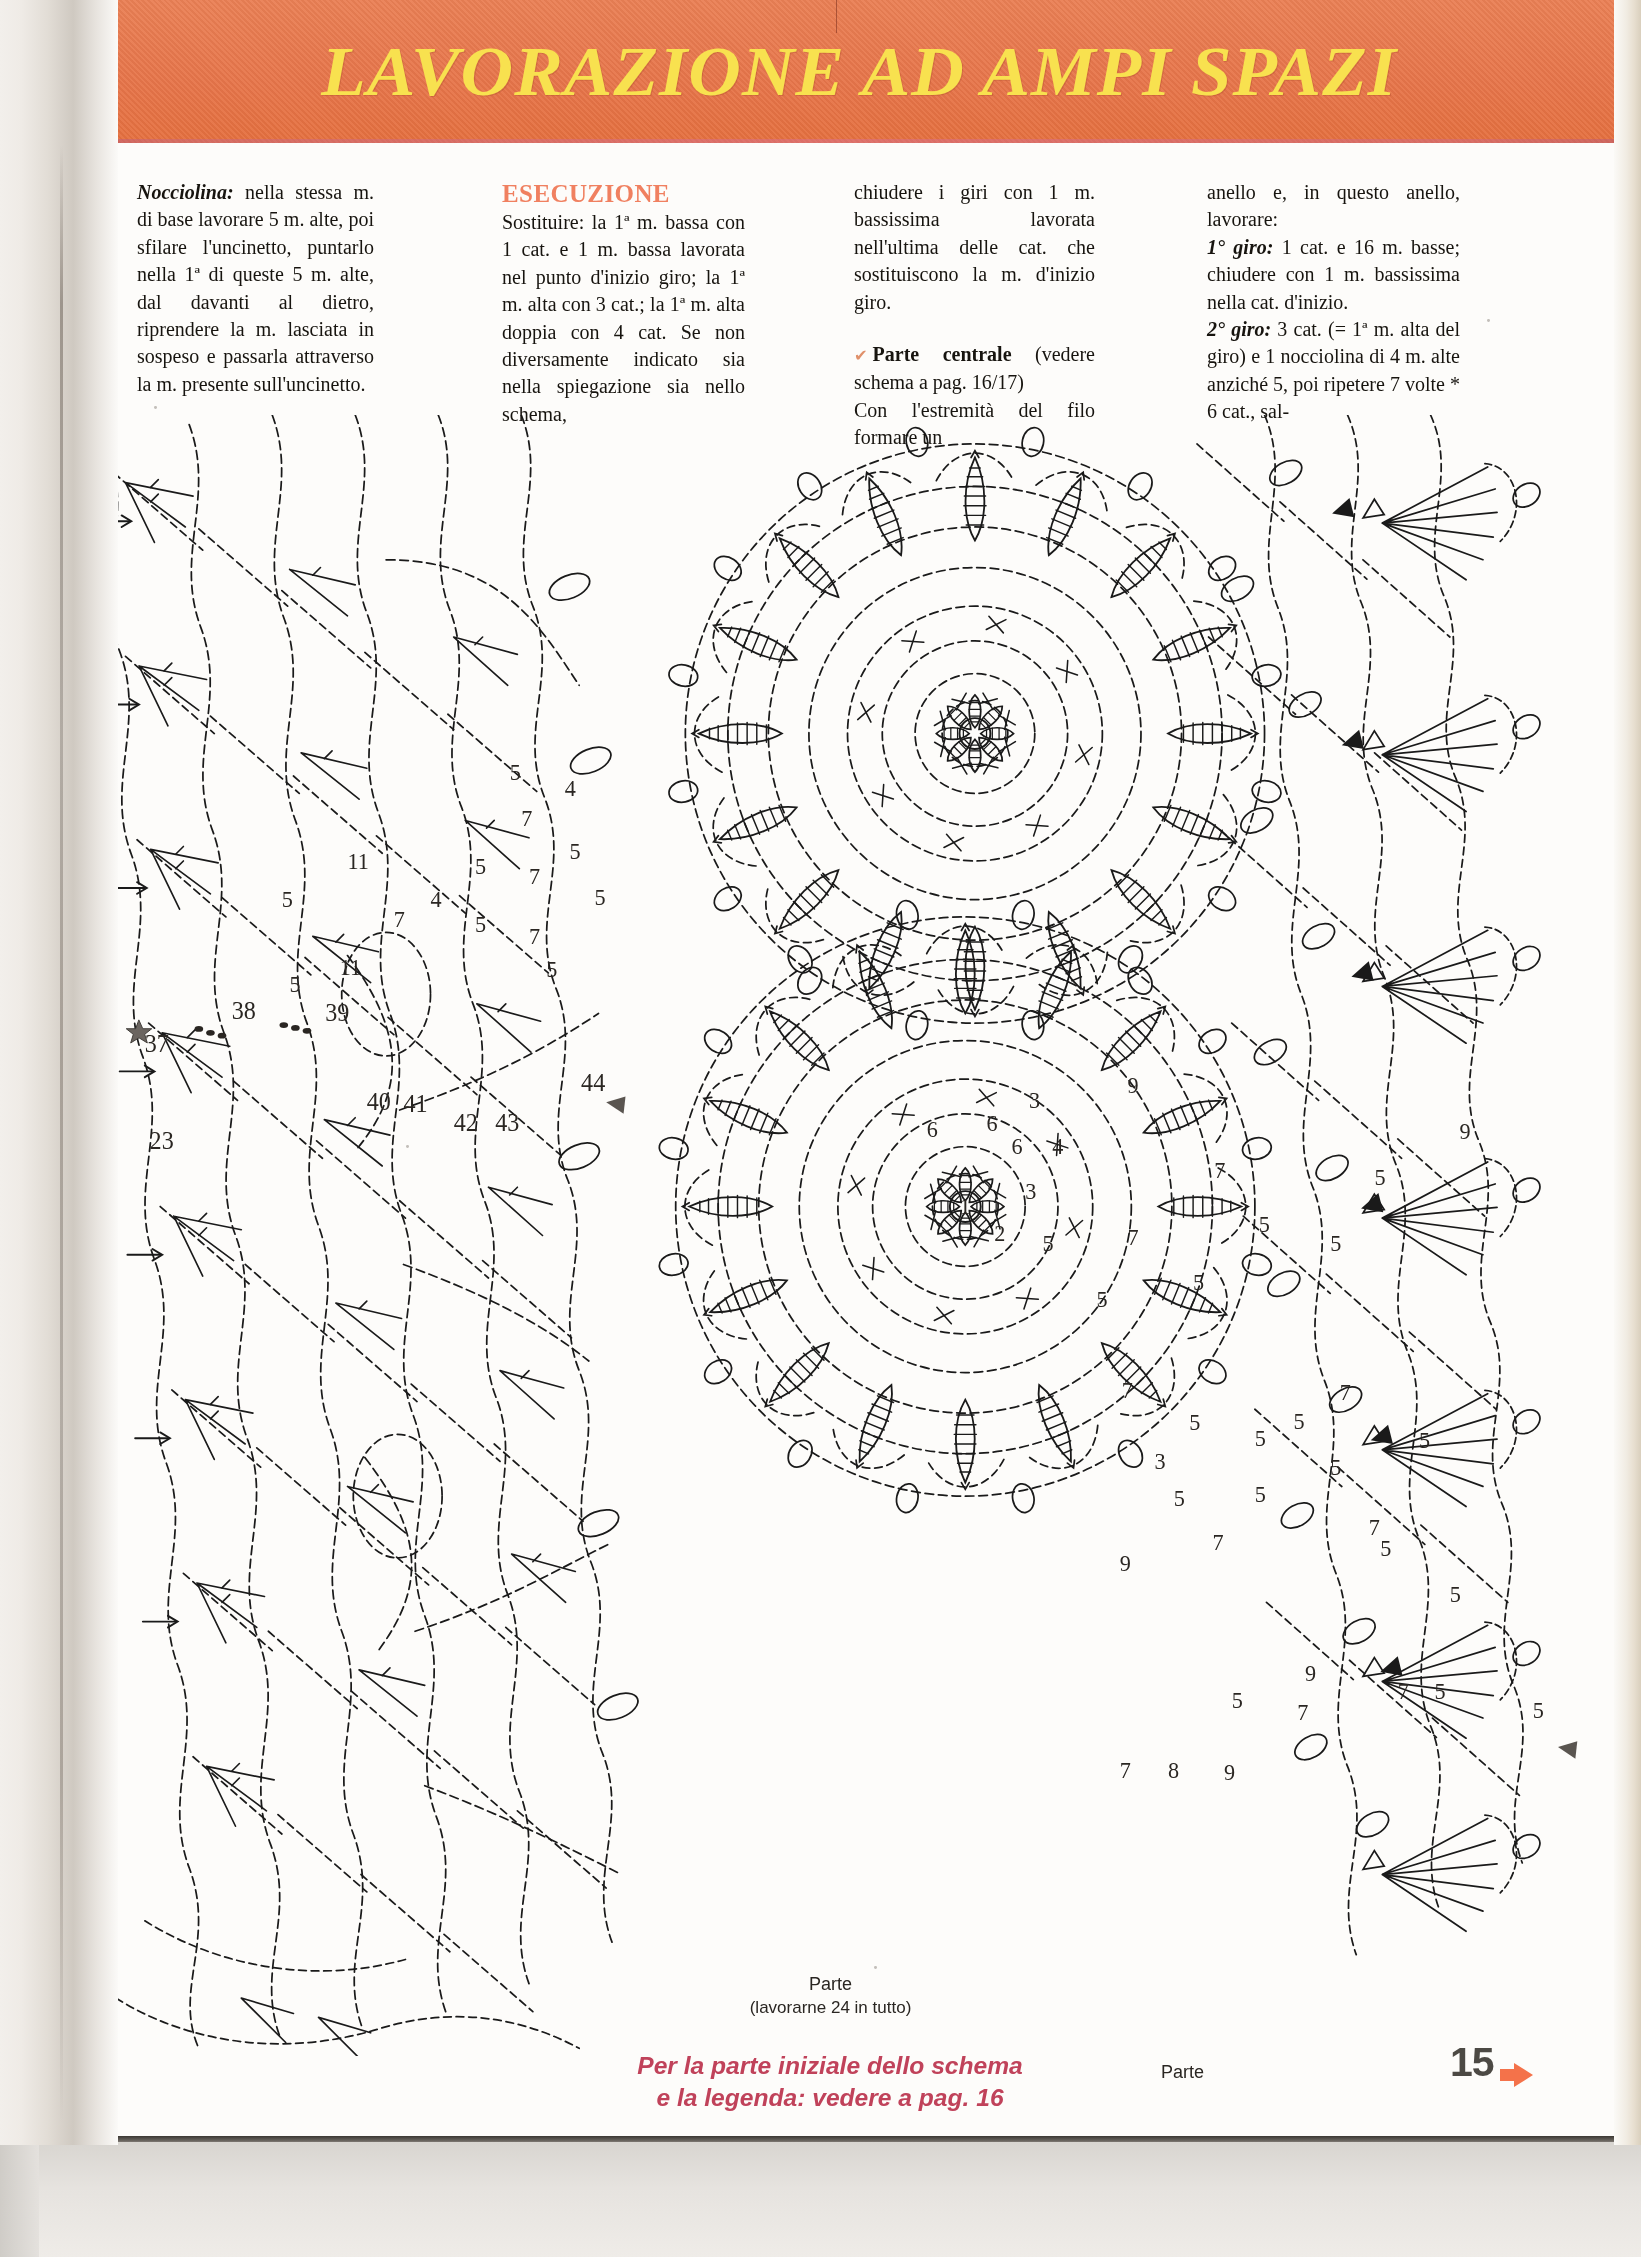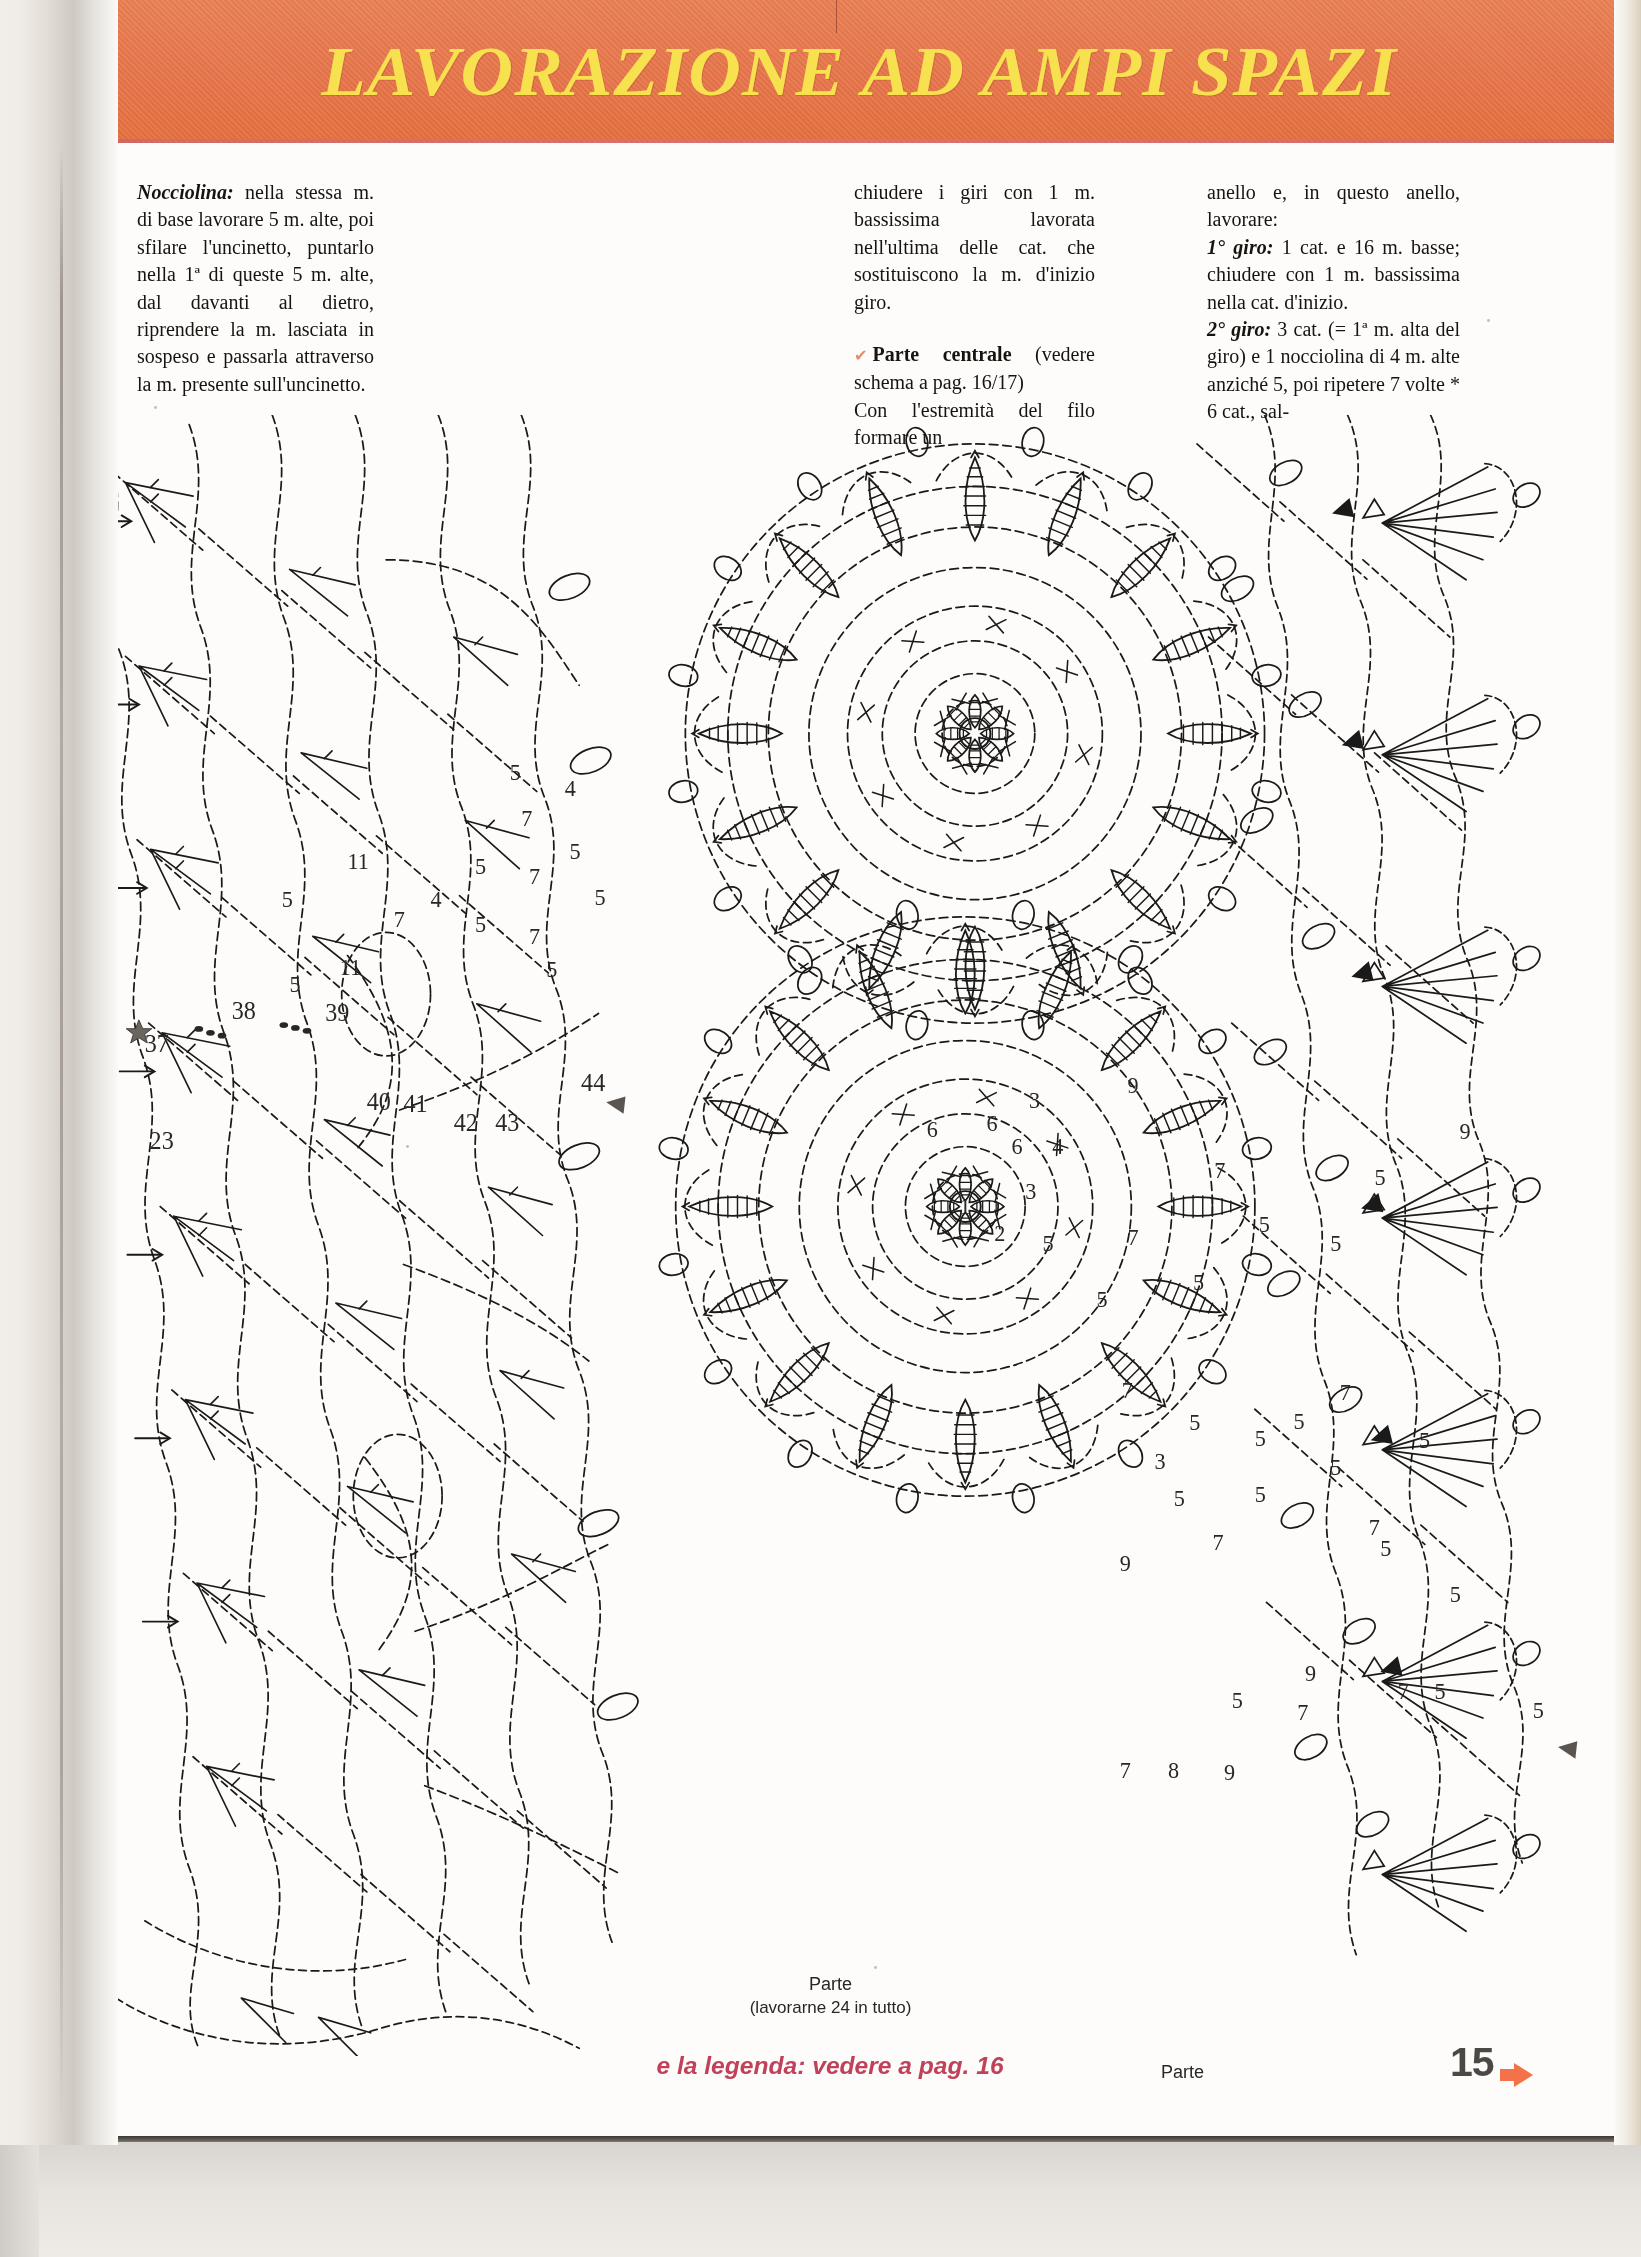--- a/index.html
+++ b/index.html
@@ -187,20 +187,24 @@
     </div>
     <div id="banner-bottom-edge"></div>
   </div>
 
   <div id="cols">
 
     <div class="col" id="col1">
       <p><span class="ital-bold">Nocciolina:</span><span> nella stessa m. di base lavorare 5 m. alte, poi sfilare l'uncinetto, puntarlo nella 1ª di queste 5 m. alte, dal davanti al dietro, riprendere la m. lasciata in sospeso e passarla attraverso la m. presente sull'uncinetto.</span></p>
     </div>
 
+    <div class="col" id="col2">
+      <p class="exec-head">ESECUZIONE</p>
+      <p>Sostituire: la 1ª m. bassa con 1 cat. e 1 m. bassa lavorata nel punto d'inizio giro; la 1ª m. alta con 3 cat.; la 1ª m. alta doppia con 4 cat. Se non diversamente indicato sia nella spiegazione sia nello schema,</p>
+    </div>
 
     <div class="col" id="col3">
       <p>chiudere i giri con 1 m. bassissima lavorata nell'ultima delle cat. che sostituiscono la m. d'inizio giro.</p>
       <div class="gapline"></div>
       <p><span class="bullet-check">✔</span><span class="b">Parte centrale</span><span> (vedere schema a pag. 16/17)</span></p>
       <p>Con l'estremità del filo formare un</p>
     </div>
 
     <div class="col" id="col4">
       <p>anello e, in questo anello, lavorare:</p>
@@ -1152,20 +1156,21 @@
   </div>
 
   <div class="cap" id="cap-fiore">
     <div class="l1">Parte</div>
     <div class="l2">(lavorarne 24 in tutto)</div>
   </div>
 
   <div class="cap" id="cap-bordo">Parte</div>
 
   <div id="note">
+    <div>Per la parte iniziale dello schema</div>
     <div>e la legenda: vedere a pag. 16</div>
   </div>
 
   <div id="pagenum">
     <span class="num">15</span>
     <span class="arrow">
         <span class="arrow-shape"></span>
       </span>
   </div>
 

